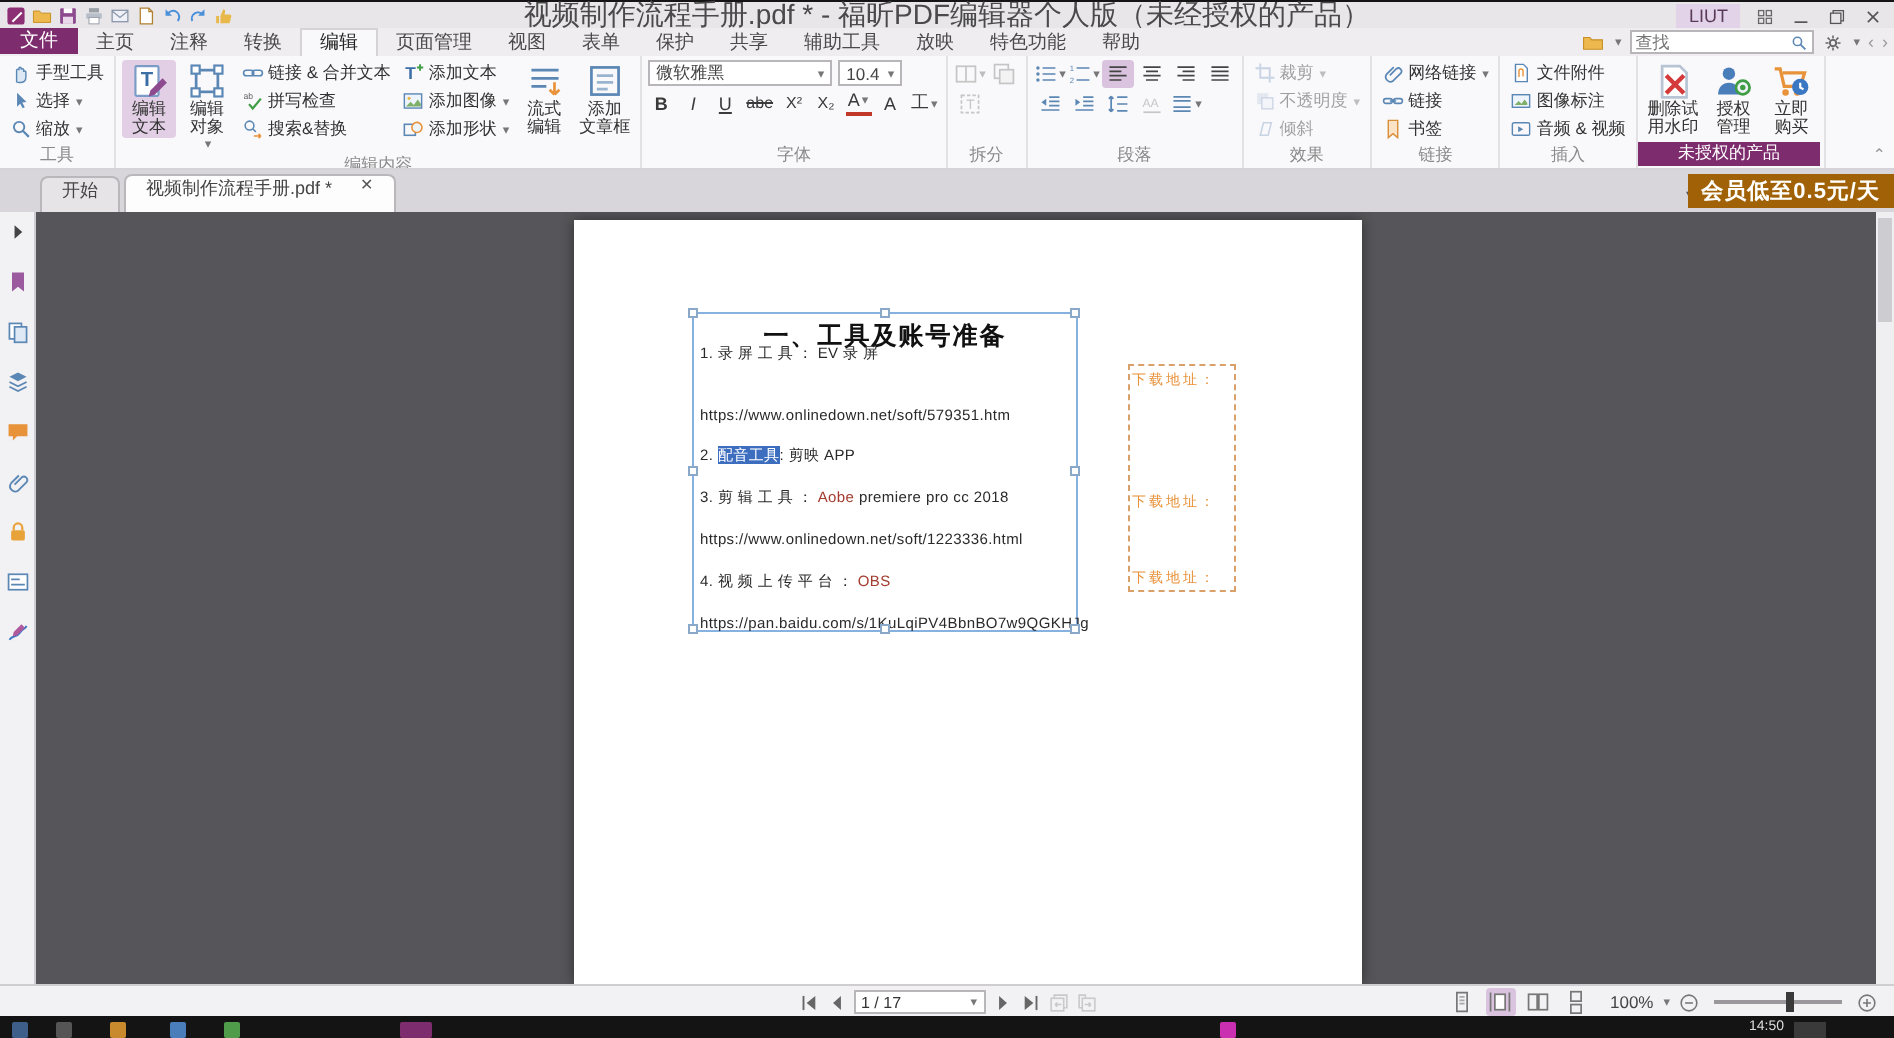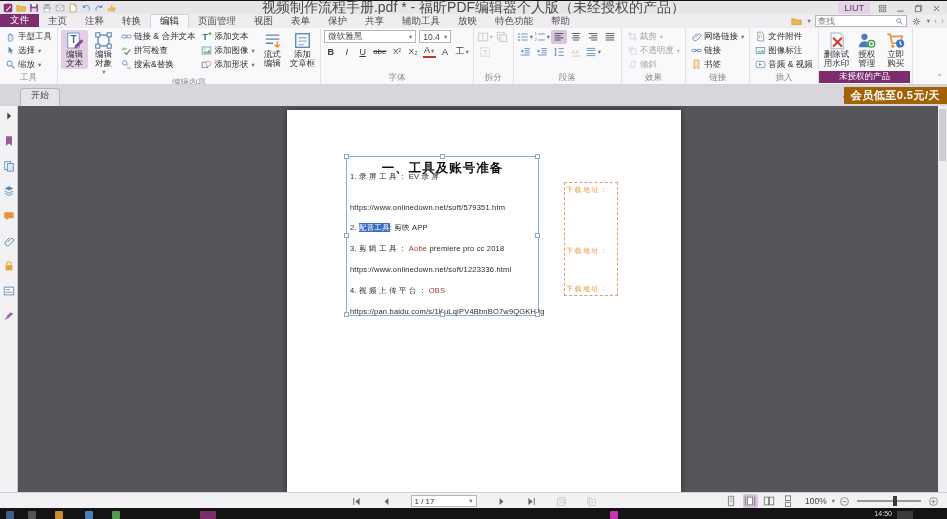--- a/index.html
+++ b/index.html
@@ -85,21 +85,21 @@
   .handle{position:absolute;width:5px;height:5px;background:#fff;border:1px solid #8aa8c8;}
   .doc-title{position:absolute;top:3px;left:0;right:0;text-align:center;font-size:12.5px;font-weight:bold;color:#111;letter-spacing:1px;white-space:nowrap;}
   .dline{position:absolute;left:3px;right:1px;font-size:7.5px;color:#2a2a2a;white-space:nowrap;letter-spacing:.2px;}
   .dline .sel{background:#3d6dbf;color:#fff;}
   .dline .red{color:#a33b2e;}
   .dlbox{position:absolute;left:277px;top:72px;width:54px;height:114px;border:1px dashed #d9a06a;}
   .dl-label{position:absolute;left:1px;font-size:7px;color:#e8923a;letter-spacing:1.5px;white-space:nowrap;}
 
   
   .statusbar{height:16px;background:#f2f1f3;border-top:1px solid #cfcdd1;position:relative;flex:none;}
-  .nav-center{position:absolute;left:50%;top:0;height:16px;transform:translateX(-50%);display:flex;align-items:center;gap:19px;}
+  .nav-center{position:absolute;left:50%;top:0;height:16px;transform:translateX(-50%);display:flex;align-items:center;gap:3px;}
   .sbtn{width:11px;height:11px;display:inline-flex;}
   .pagebox{width:66px;height:12px;background:#fff;border:1px solid #b8b6ba;display:flex;align-items:center;justify-content:space-between;padding:0 3px;font-size:8px;color:#333;}
   .right-ctrls{position:absolute;right:8px;top:0;height:16px;display:flex;align-items:center;gap:4px;}
   .vmbtn{width:15px;height:14px;display:flex;align-items:center;justify-content:center;border-radius:2px;}
   .vmbtn .icn{width:12px;height:12px;}
   .vmbtn.active{background:#d9c3de;}
   .zoomtxt{font-size:8.5px;color:#444;margin-left:5px;}
   .slider{width:64px;height:2px;background:#9a989c;position:relative;margin:0 3px;}
   .slider .sthumb{position:absolute;left:56%;top:-4px;width:4px;height:10px;background:#3a3a3a;}
 
@@ -737,20 +737,24 @@
           <div class="rlabel special">未授权的产品</div>
         </div>
       </div>
     <span class="collapse-arrow">⌃</span>
   </div>
 
   <div class="doctabs">
     <div class="dtab">
         <span>开始</span>
       </div>
+    <div class="dtab active">
+      <span>视频制作流程手册.pdf *</span>
+      <span class="close">✕</span>
+    </div>
     <span class="dt-caret">▾</span>
     <div class="promo">会员低至0.5元/天</div>
   </div>
 
   <div class="main">
     <div class="sidebar">
         <span class="icn">
           <svg viewBox="0 0 14 14" style="width:12px;height:12px">
             <path d="M5 3l4.5 4L5 11z" fill="#444"></path>
           </svg>

